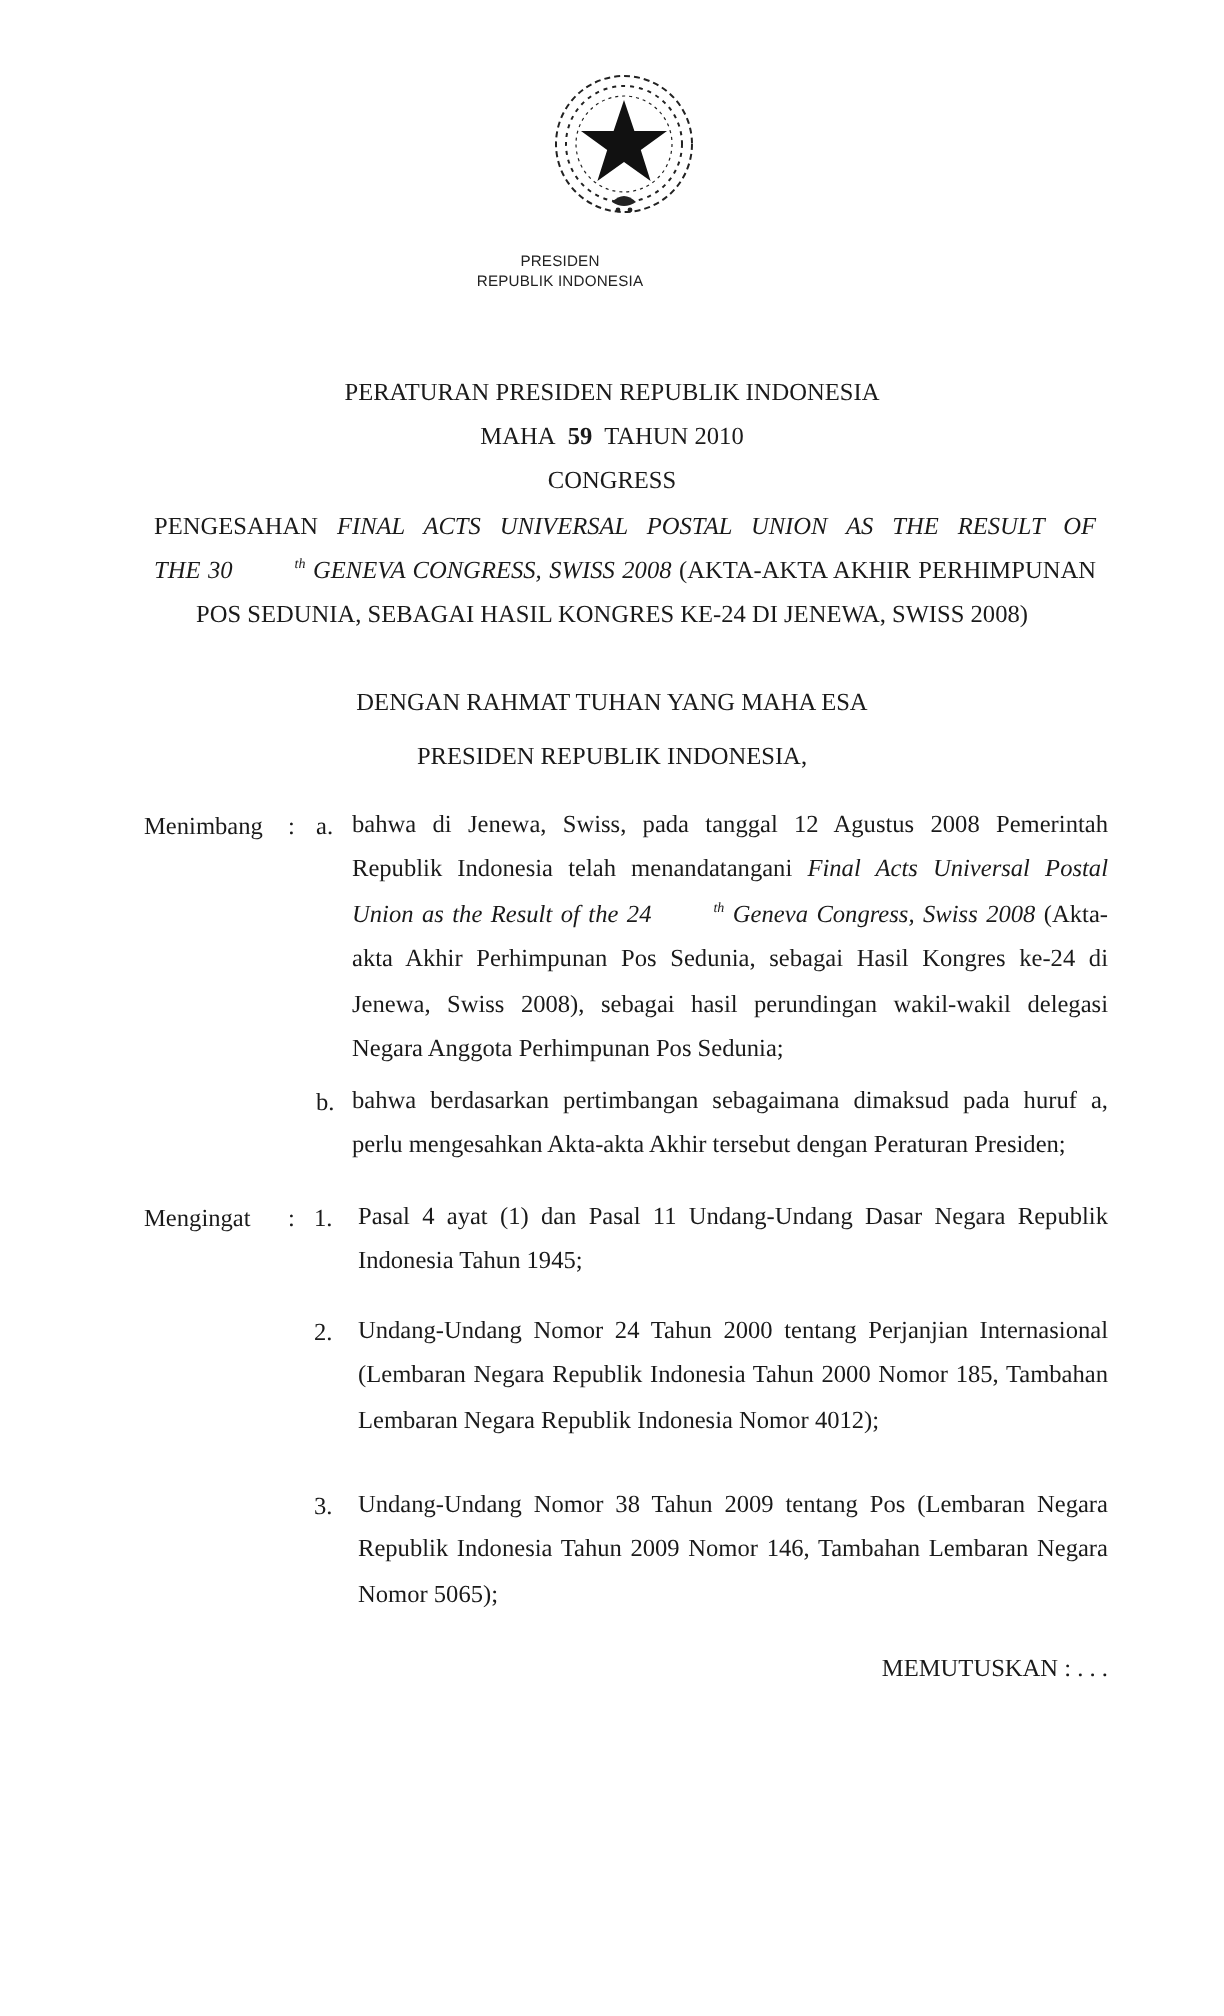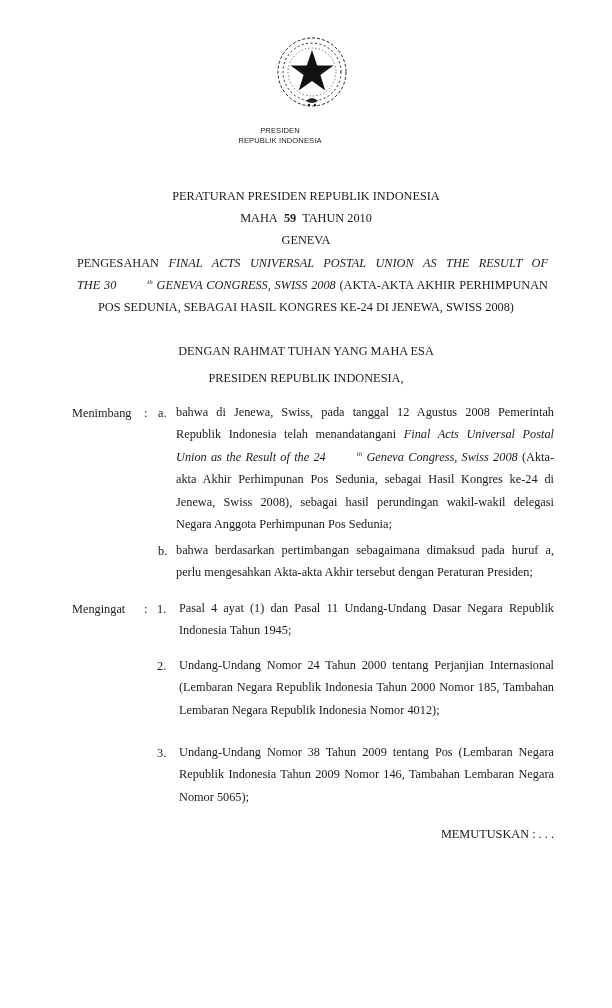--- a/index.html
+++ b/index.html
@@ -36,21 +36,21 @@
 
 <div class="hdr-sans" style="top:126px">PRESIDEN</div>
 <div class="hdr-sans" style="top:136px">REPUBLIK INDONESIA</div>
 
 <div class="cline" style="top:189px">PERATURAN PRESIDEN REPUBLIK INDONESIA</div>
 <div class="cline" style="top:211px">
   <span>MAHA</span>&nbsp;
   <b>59</b>&nbsp;
   <span>TAHUN 2010</span>
 </div>
-<div class="cline" style="top:233px">GENEVA</div>
+<div class="cline" style="top:233px">CONGRESS</div>
 <div class="jline" style="top:256px">
   <span>PENGESAHAN</span>
   <i>FINAL ACTS UNIVERSAL POSTAL UNION AS  THE RESULT OF</i>
 </div>
 <div class="jline" style="top:278px">
   <i><span>THE 30</span><sup>th</sup><span> GENEVA CONGRESS, SWISS 2008</span></i><span> (AKTA-AKTA AKHIR PERHIMPUNAN</span>
 </div>
 <div class="cline" style="top:300px">POS SEDUNIA, SEBAGAI HASIL KONGRES KE-24 DI JENEWA, SWISS 2008)</div>
 
 <div class="cline" style="top:344px">DENGAN RAHMAT TUHAN YANG MAHA ESA</div>

